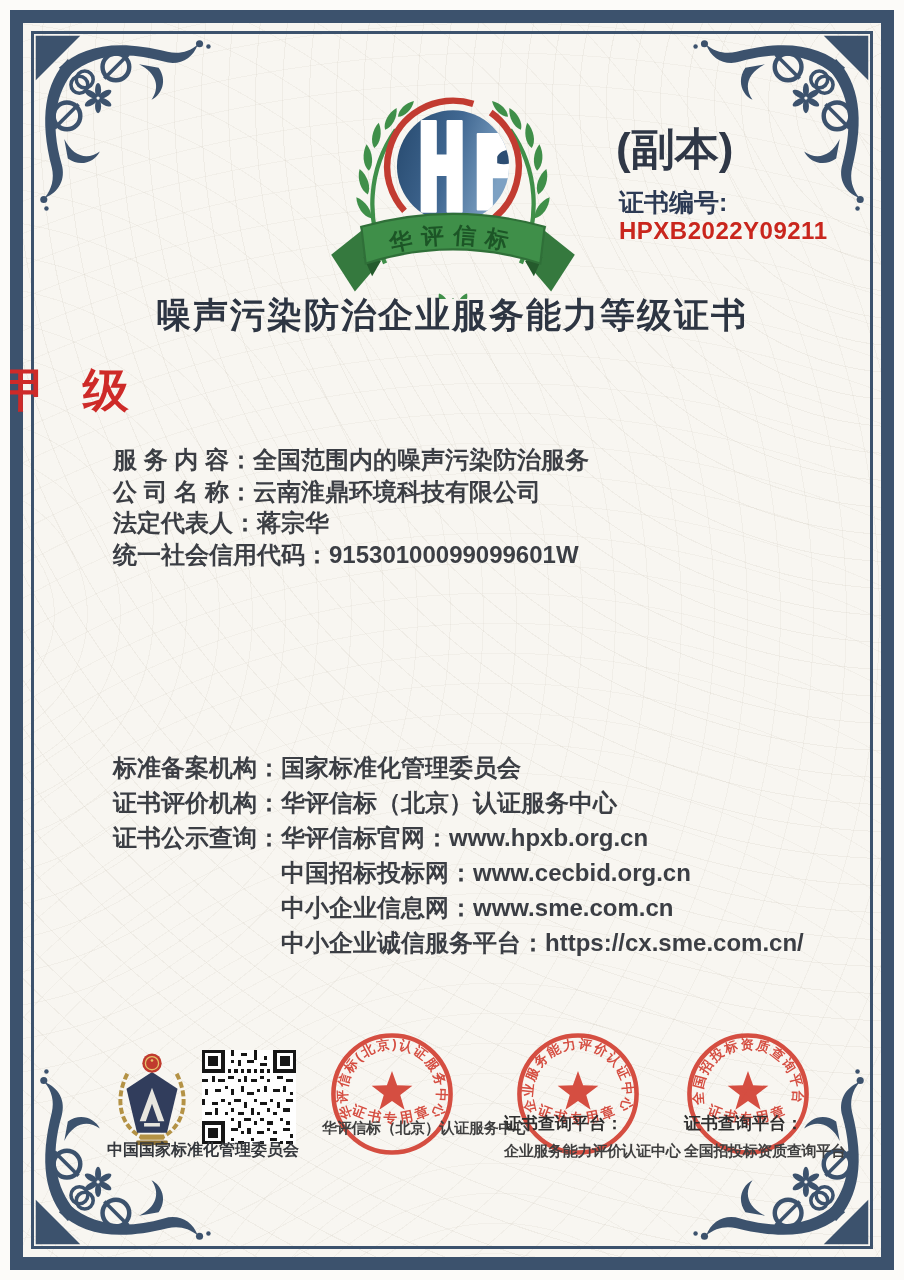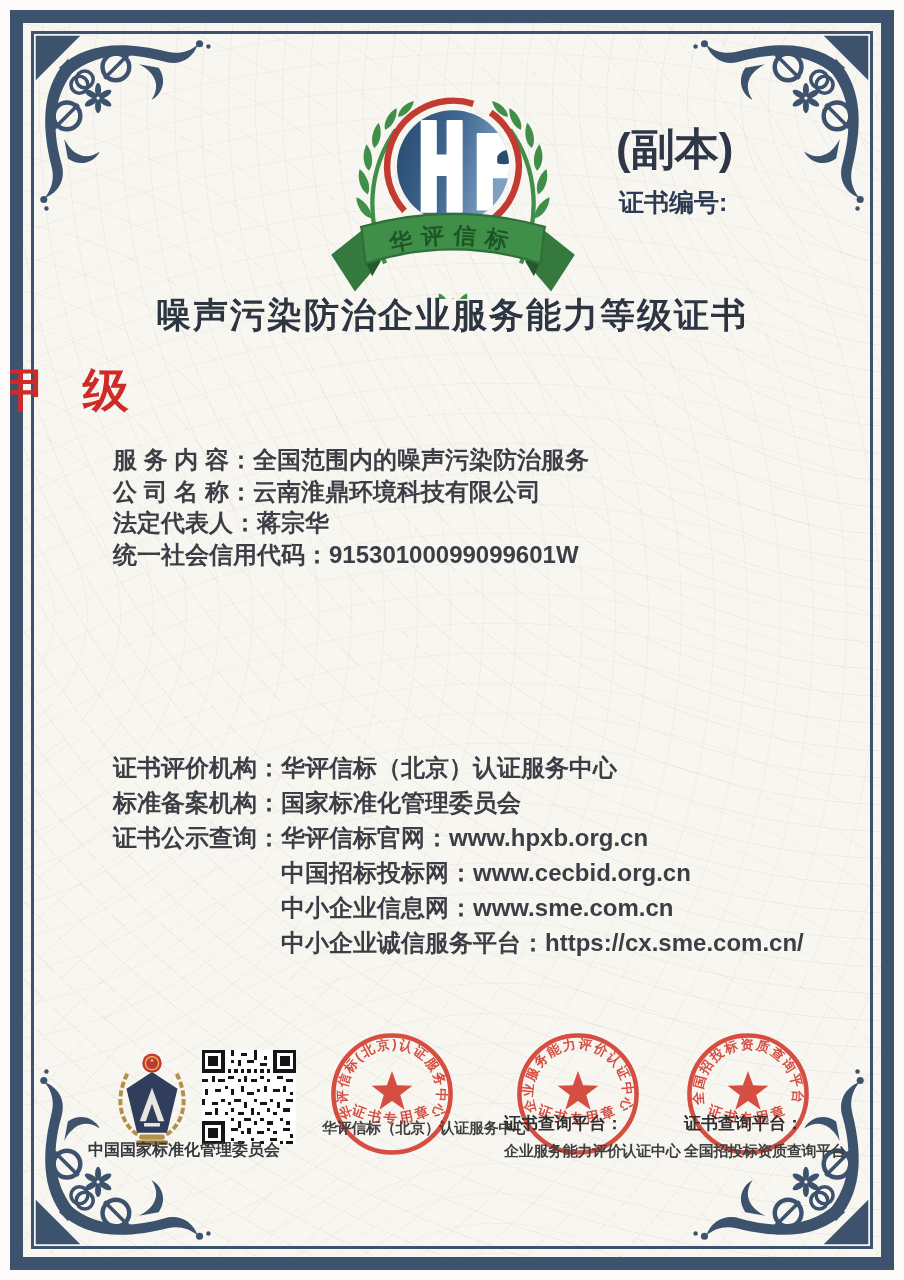--- a/index.html
+++ b/index.html
@@ -34,21 +34,21 @@
   .iblock{position:absolute;left:113px;z-index:3;color:#3b3e44;font-size:24px;font-weight:600;}
   .b1{top:444px;line-height:31.5px;}
   .b2{top:592px;line-height:33px;}
   .b3{top:750px;line-height:35px;}
   .iline{white-space:nowrap;}
   .ilabel{white-space:pre;}
   .indent{padding-left:168px;}
 
   .emblem{position:absolute;left:108px;top:1048px;width:88px;height:99px;z-index:3;}
   .qr{position:absolute;left:202px;top:1050px;width:94px;height:94px;z-index:3;}
-  .authority{position:absolute;left:88px;top:1140px;width:230px;text-align:left;font-size:16px;font-weight:700;color:#34373c;z-index:3;}
+  .authority{position:absolute;left:88px;top:1140px;width:230px;text-align:center;font-size:16px;font-weight:700;color:#34373c;z-index:3;}
 
   .seal{position:absolute;width:132px;height:132px;top:1028px;opacity:.9;z-index:4;}
   .seal.s1{left:326px;} .seal.s2{left:512px;} .seal.s3{left:682px;}
   .ring-text{font-size:16px;font-weight:700;fill:#d23c2f;letter-spacing:2px;}
   .bottom-text{font-size:16.5px;font-weight:700;fill:#d23c2f;letter-spacing:4px;}
 
   .seal-caption{position:absolute;z-index:5;white-space:nowrap;}
   .seal-caption .cap-label{font-size:17px;font-weight:700;color:#2f2f2f;}
   .seal-caption .cap-org{font-size:15px;font-weight:600;color:#3f3f3f;margin-top:7px;letter-spacing:-0.3px;}
   .c1{left:322px;top:1112px;} .c2{left:504px;top:1112px;} .c3{left:684px;top:1112px;}
@@ -159,35 +159,36 @@
       <use href="#leaf" transform="translate(112,200) rotate(150) scale(1.1)" fill="#3f8f49"></use>
       <use href="#leaf" transform="translate(138,200) rotate(210) scale(1.1)" fill="#3f8f49"></use>
       <use href="#leaf" transform="translate(125,204) rotate(180) scale(1.0)" fill="#35793e"></use>
       <path id="bannerPath" d="M58,164 Q125,142 192,164" fill="none"></path>
       <text class="banner-text" text-anchor="middle"><textPath href="#bannerPath" startOffset="50%">华评信标</textPath></text>
     </g>
   </svg>
 
   <div class="copy">(副本)</div>
   <div class="certno-label">证书编号:</div>
+  <div class="certno-value">HPXB2022Y09211</div>
 
   <div class="title">噪声污染防治企业服务能力等级证书</div>
   <div class="grade">甲 级</div>
 
   <div class="iblock b1">
     <div class="iline"><span class="ilabel">服 务 内 容：</span><span>全国范围内的噪声污染防治服务</span></div>
     <div class="iline"><span class="ilabel">公 司 名 称：</span><span>云南淮鼎环境科技有限公司</span></div>
     <div class="iline"><span class="ilabel">法定代表人：</span><span>蒋宗华</span></div>
     <div class="iline"><span class="ilabel">统一社会信用代码：</span><span>91530100099099601W</span></div>
   </div>
 
 
   <div class="iblock b3">
+    <div class="iline"><span class="ilabel">标准备案机构：</span><span>国家标准化管理委员会</span></div>
     <div class="iline"><span class="ilabel">证书评价机构：</span><span>华评信标（北京）认证服务中心</span></div>
-    <div class="iline"><span class="ilabel">标准备案机构：</span><span>国家标准化管理委员会</span></div>
     <div class="iline"><span class="ilabel">证书公示查询：</span><span>华评信标官网：www.hpxb.org.cn</span></div>
     <div class="iline indent"><span>中国招标投标网：www.cecbid.org.cn</span></div>
     <div class="iline indent"><span>中小企业信息网：www.sme.com.cn</span></div>
     <div class="iline indent"><span>中小企业诚信服务平台：https://cx.sme.com.cn/</span></div>
   </div>
 
   <svg class="emblem" viewBox="0 0 100 110">
     <path d="M22,28 C8,55 12,86 38,100" stroke="#b49245" stroke-width="4.5" fill="none" stroke-dasharray="7 3"></path>
     <path d="M78,28 C92,55 88,86 62,100" stroke="#b49245" stroke-width="4.5" fill="none" stroke-dasharray="7 3"></path>
     <rect x="36" y="97" width="28" height="6" rx="1.5" fill="#b49245"></rect>

